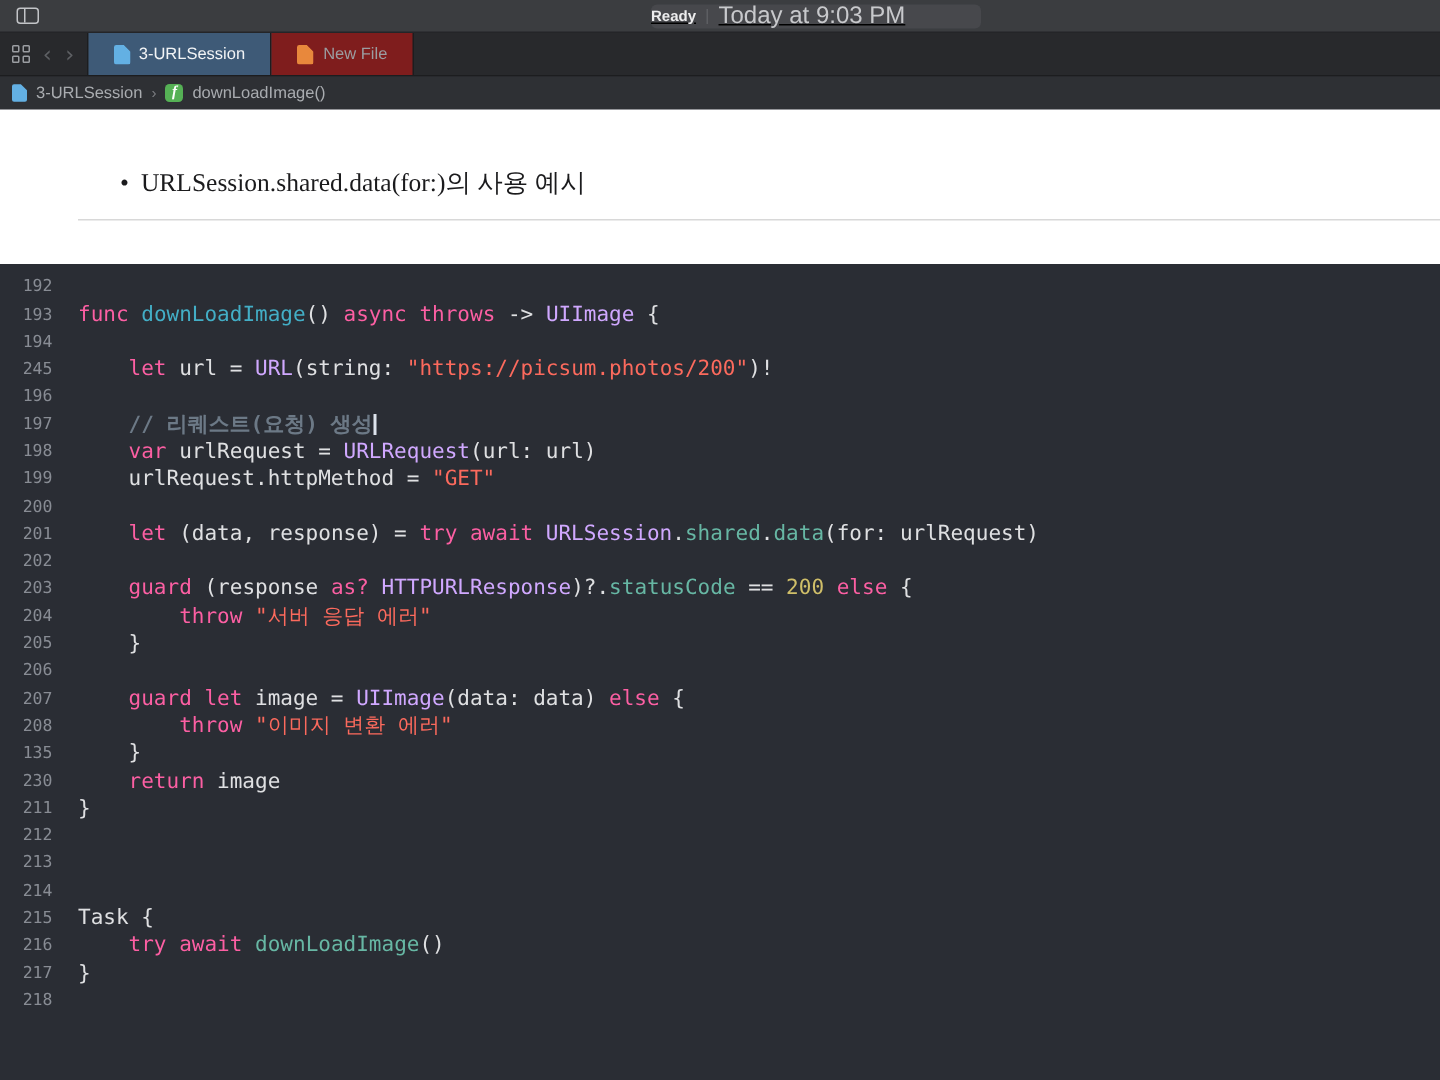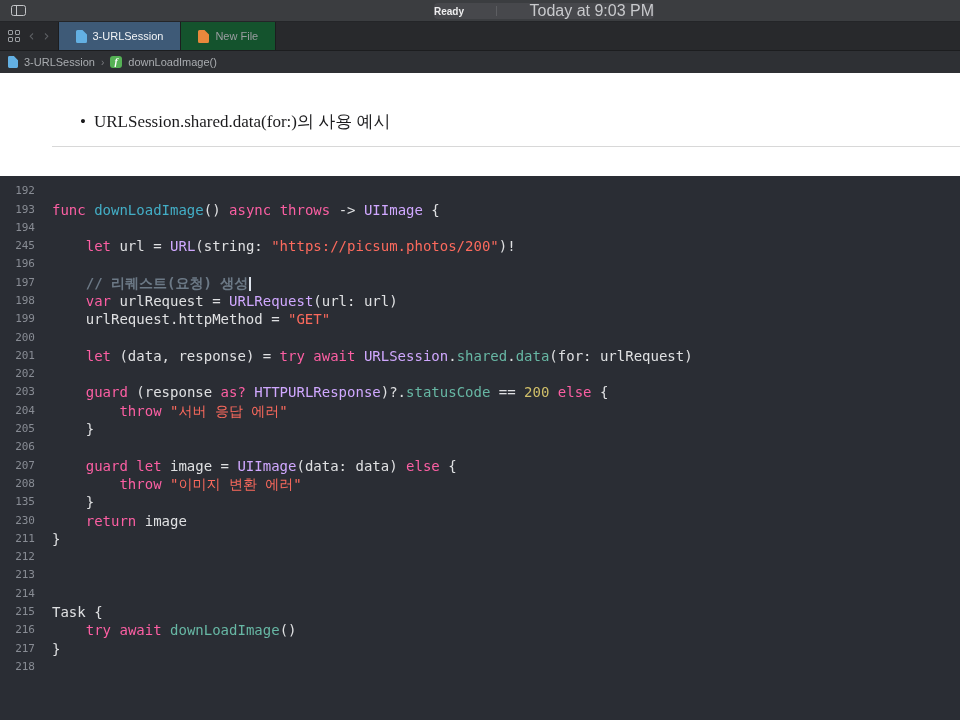--- a/index.html
+++ b/index.html
@@ -6,35 +6,35 @@
   html,body { width:960px; height:720px; overflow:hidden; }
   body { font-family:"Liberation Sans", sans-serif; background:#2a2d34; }
 
   
   .toolbar { height:22px; background:#3b3d40; border-bottom:1px solid #242528;
              display:flex; align-items:center; position:relative; }
   .toolbar-btn { background:none; border:none; margin-left:9px; cursor:pointer; padding:2px; }
   .sidebar-icon { display:block; width:15px; height:11px; border:1.2px solid #c3c5c8; border-radius:2.5px; position:relative; }
   .sidebar-icon::before { content:""; position:absolute; left:4px; top:0; bottom:0; width:1.2px; background:#c3c5c8; }
   .status-pill { position:absolute; left:434px; top:3px; width:220px; height:16px; background:#47484c;
-                 border-radius:4px; display:flex; align-items:center; justify-content:space-between; gap:7px; }
+                 border-radius:4px; display:flex; align-items:center; justify-content:flex-start; gap:7px;text-decoration:underline; }
   .status-ready { font-size:10px; font-weight:bold; color:#ededee; }
   .status-div { width:1px; height:10px; background:#5d5e62; }
   .status-time { font-size:16px; color:#c8c9cc; }
 
   
   .tabbar { height:29px; background:#28292c; border-bottom:1px solid #1c1d1f; display:flex; align-items:stretch; }
   .nav-controls { display:flex; align-items:center; padding:0 8px; gap:9px; border-right:1px solid #1c1d1f; }
   .nav-btn { background:none; border:none; cursor:pointer; display:flex; align-items:center; }
   .grid-icon { display:grid; grid-template-columns:5px 5px; grid-template-rows:5px 5px; gap:1.5px; }
   .grid-icon i { border:1.1px solid #9b9ea2; border-radius:1px; }
   .chev { font-size:15px; line-height:1; color:#5e6064; font-family:"DejaVu Sans", sans-serif; }
   .tabs { display:flex; align-items:stretch; }
   .tab { display:flex; align-items:center; gap:6px; padding:0 17px; font-size:11px; color:#9b9da1;
-         background:#14532d; border-right:1px solid #1c1d1f; cursor:pointer; }
+         background:#7f1d1d; border-right:1px solid #1c1d1f; cursor:pointer; }
   .tab.active { background:#3e5a77; color:#f2f4f6; }
   .doc-icon { display:block; }
 
   
   .jumpbar { height:22px; background:#2e3034; display:flex; align-items:center; padding-left:8px; gap:6px;
              font-size:11px; color:#a9acb0; }
   .crumb { cursor:pointer; }
   .crumb-sep { color:#7b7d81; font-size:10px; }
   .fn-badge { width:12px; height:12px; border-radius:3px; background:#55b155; color:#ffffff;
               font-family:"Liberation Serif", serif; font-style:italic; font-weight:bold; font-size:10px;

